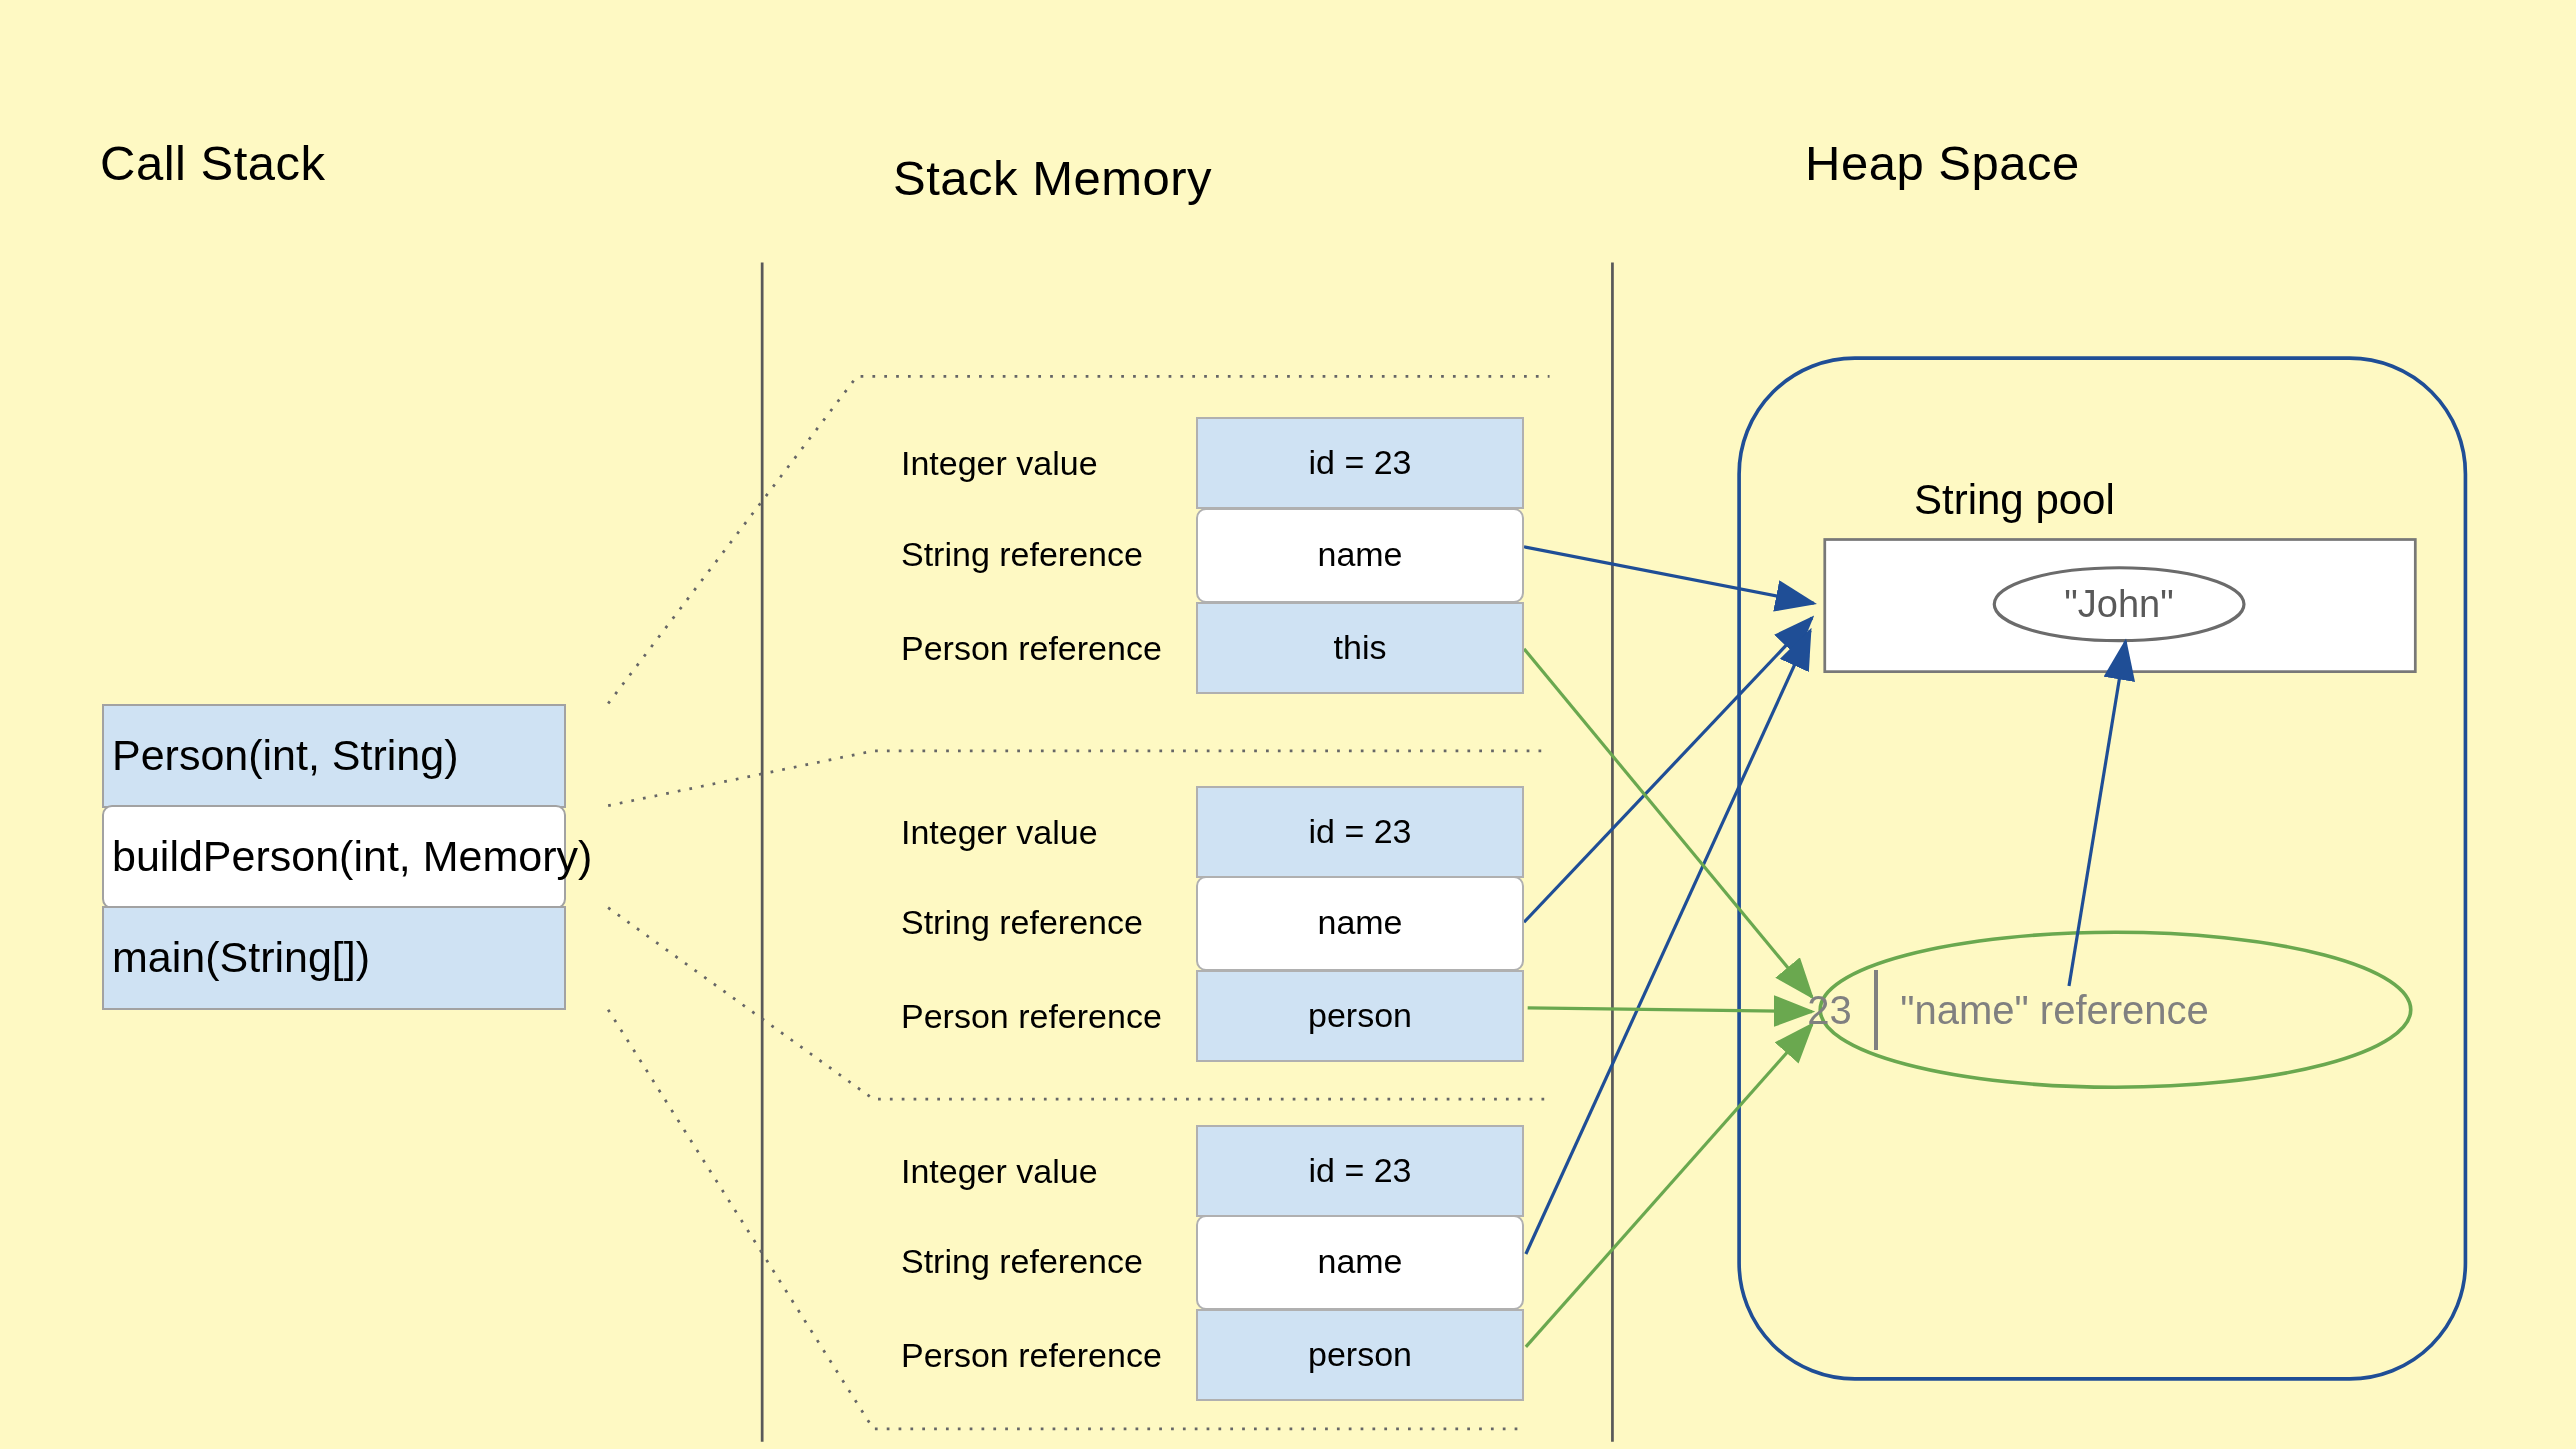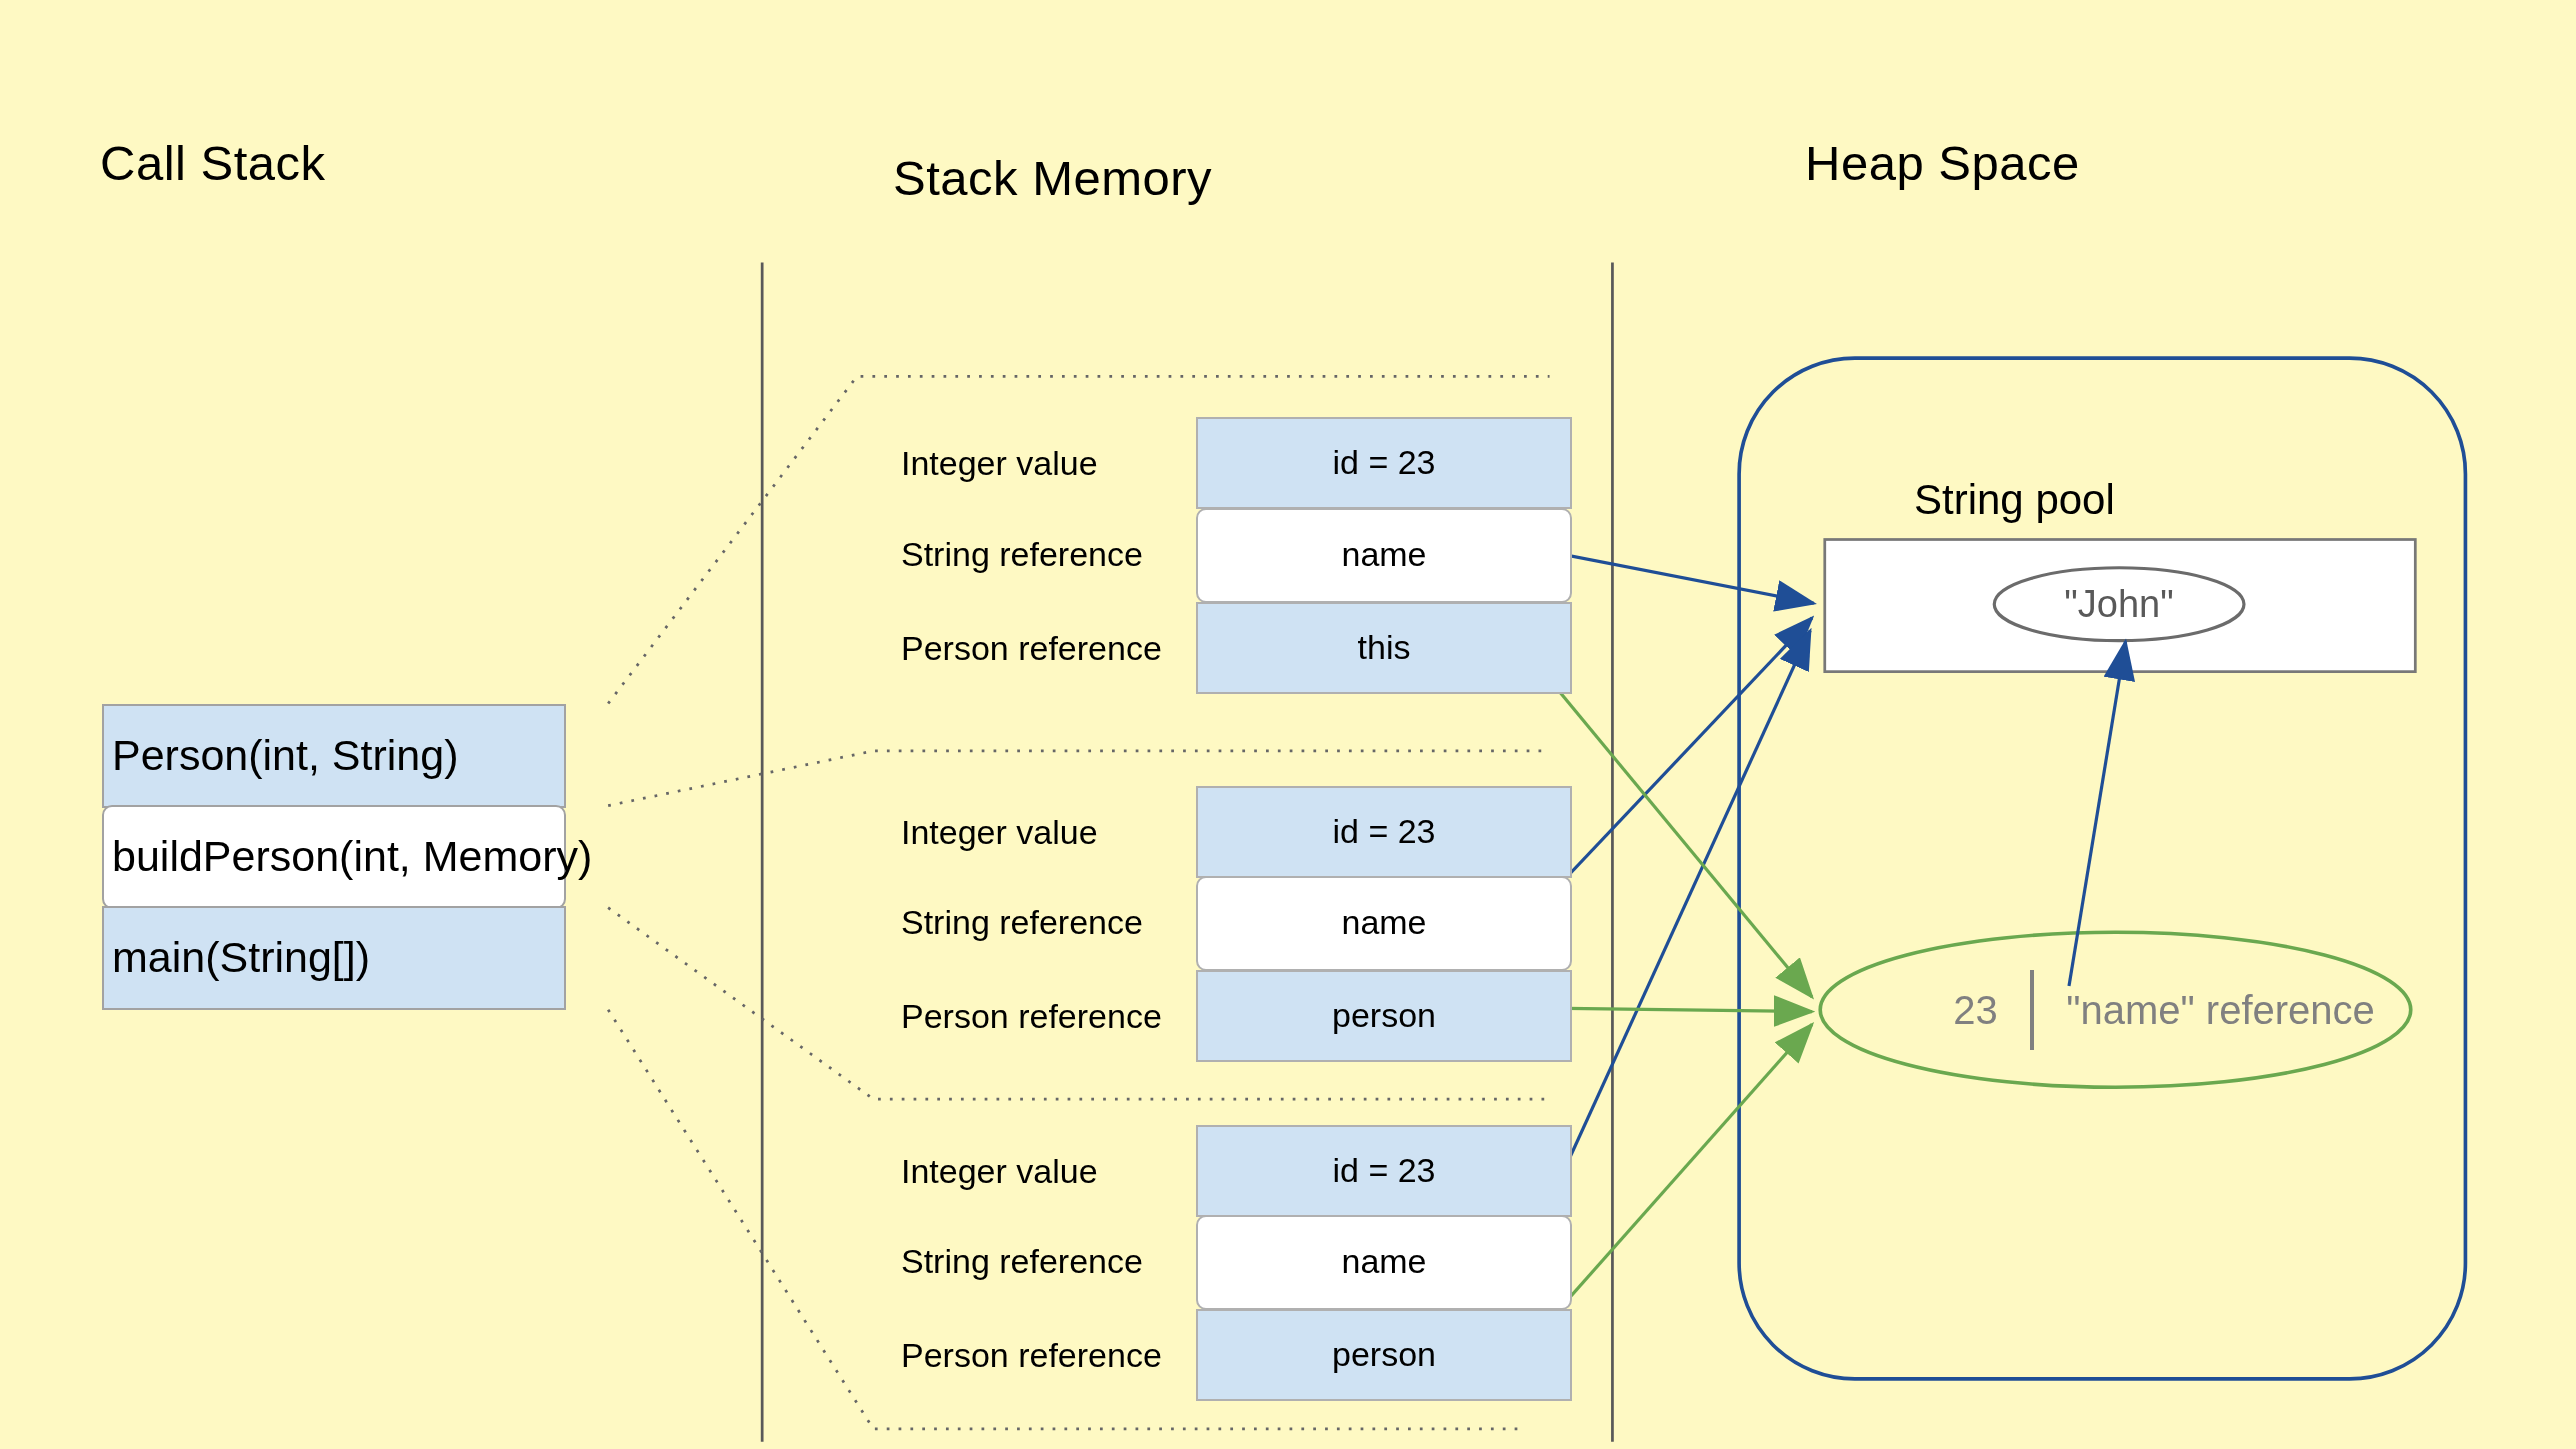--- a/index.html
+++ b/index.html
@@ -24,41 +24,41 @@
     position:absolute;left:102px;width:464px;height:104px;
     box-sizing:border-box;border:2.7px solid #a2a2a2;
     font-size:43px;color:#000;line-height:98px;
     padding-left:8px;white-space:nowrap;
   }
   .fill-blue{background:var(--cell-fill-blue,#cfe2f3);}
   .fill-white{background:#ffffff;border-radius:10px;}
 
   
   .mem-cell{
-    position:absolute;left:1196px;width:376px;height:92px;
+    position:absolute;left:1196px;width:328px;height:92px;
     box-sizing:border-box;border:2.7px solid #b0b0b0;
     font-size:34px;color:#000;line-height:87px;
     text-align:center;white-space:nowrap;
   }
   .mem-label{
     position:absolute;left:901px;width:292px;height:92px;
     font-size:34px;color:#000;line-height:92px;
     text-align:left;white-space:nowrap;
   }
 
   
   .heap-text{position:absolute;color:#000;white-space:nowrap;}
   .string-pool-label{left:1914px;top:476px;font-size:42px;}
   .john-text{
     left:1994px;top:568px;width:250px;height:73px;line-height:73px;
     text-align:center;font-size:38px;color:var(--text-gray,#595959);
   }
   .person-fields{
-    position:absolute;left:1936px;top:968px;width:456px;height:84px;
-    display:flex;align-items:center;justify-content:center;gap:32px;
+    position:absolute;left:1780px;top:968px;width:456px;height:84px;
+    display:flex;align-items:center;justify-content:center;gap:22px;
     color:var(--ref-text-gray,#808080);font-size:40px;white-space:nowrap;
   }
   .field-divider{
     width:4.6px;height:80px;background:var(--ref-text-gray,#808080);
   }
   .person-object-label{
     left:1888px;top:1116px;width:456px;text-align:center;font-size:44px;
   }
 
   

